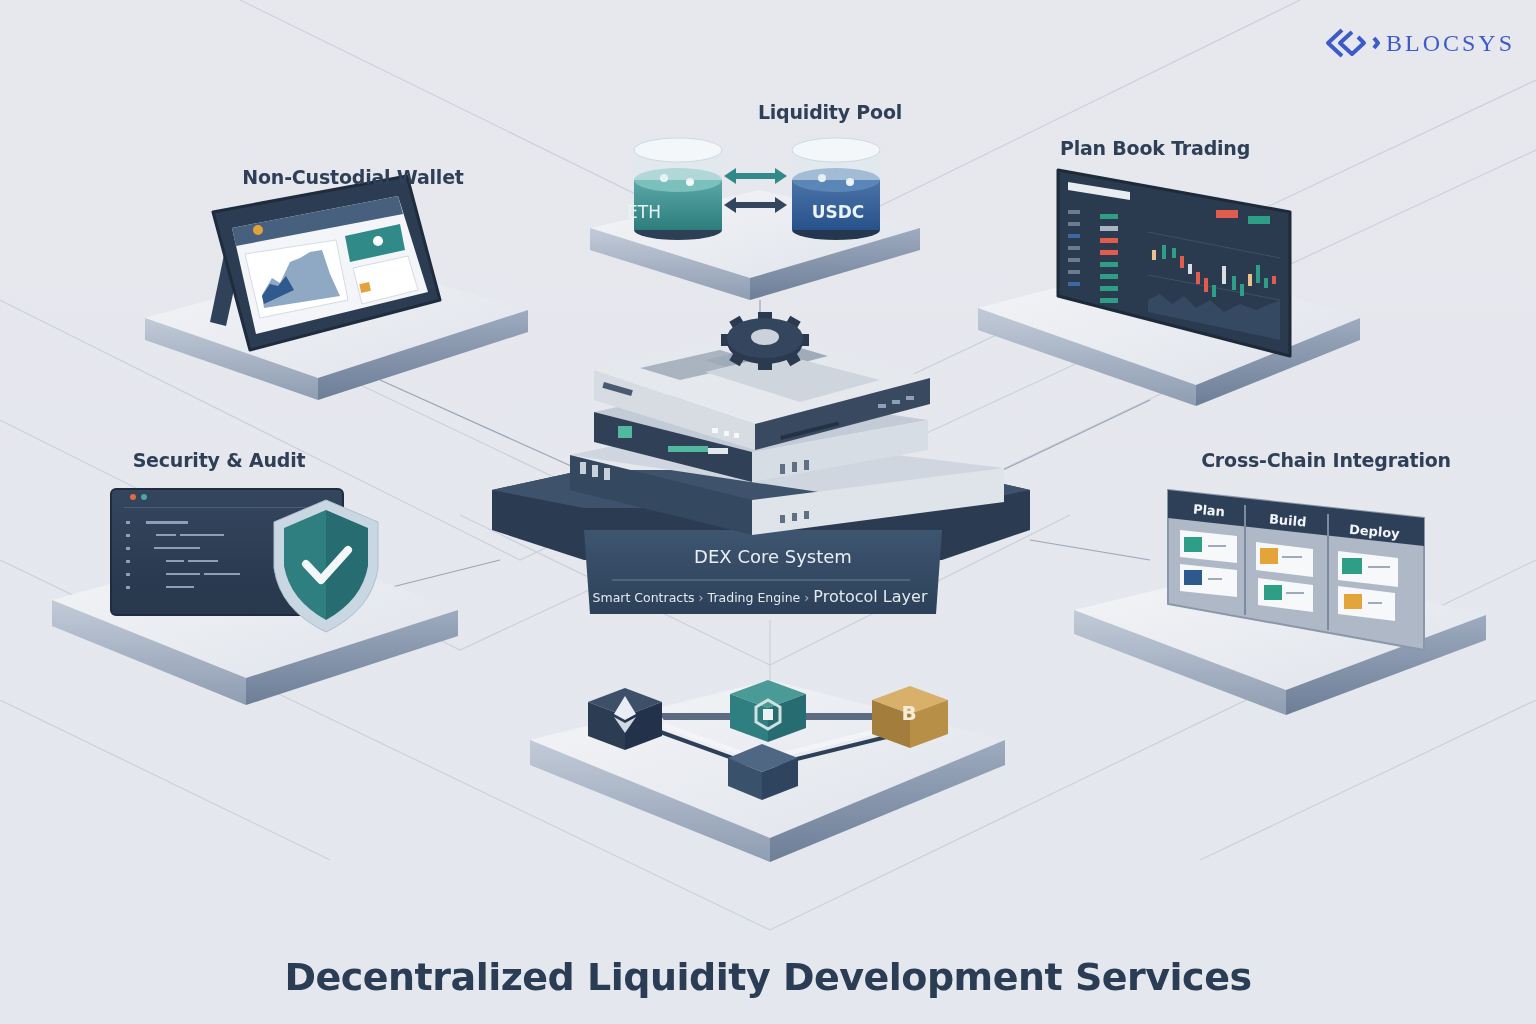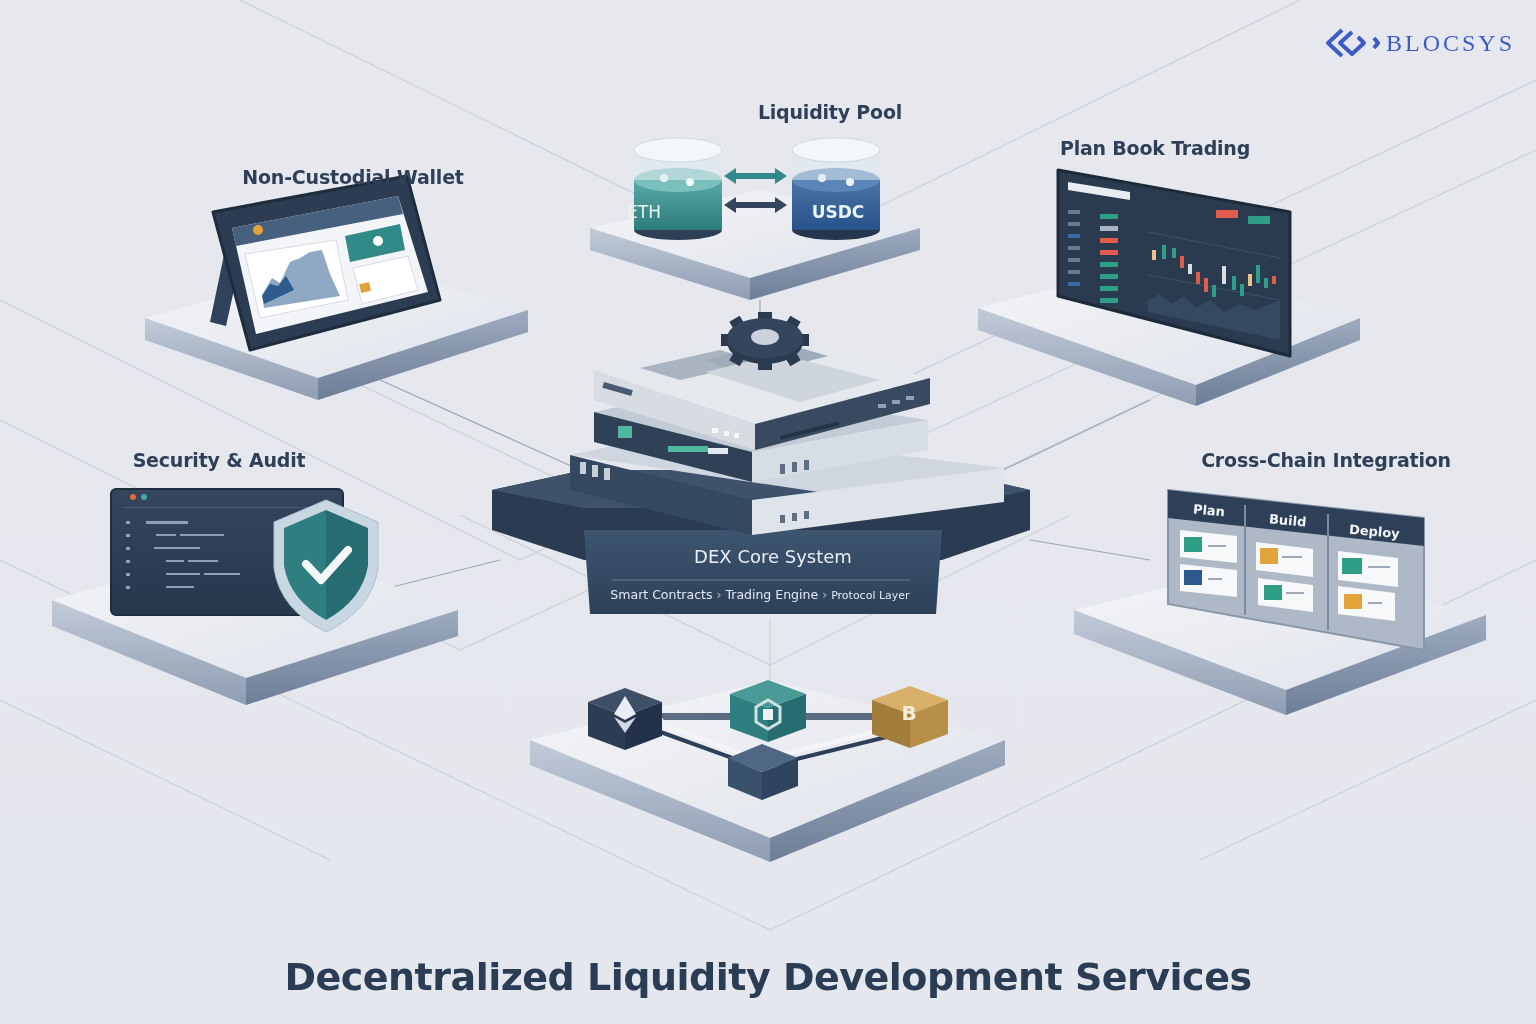--- a/index.html
+++ b/index.html
@@ -21,21 +21,21 @@
   .logo-text { font-family: Liberation Serif, serif; font-size: 24px; color: #3d5bc8; letter-spacing: 3px; }
   .core-title {
     position: absolute; left: 608px; width: 330px; top: 546px; text-align: center;
     font-family: "DejaVu Sans", sans-serif; font-size: 18px; color: #e9eef4;
   }
   .core-sub {
     position: absolute; left: 590px; width: 340px; top: 587px; text-align: center;
     font-family: "DejaVu Sans", sans-serif; font-size: 12.5px; color: #e4e9f0; white-space: nowrap;
   }
   .core-sub .sep { opacity: .7; padding: 0 4px; }
-  .core-sub .proto { font-size: 11px; }
+  .core-sub .proto { font-size: 16px; }
   .tok { position: absolute; font-family: "DejaVu Sans", sans-serif; font-size: 17px; color: #e8f3f4; transform: translateX(-50%); }
   .col-h { position: absolute; font-family: "DejaVu Sans", sans-serif; font-weight: bold; font-size: 13px; color: #f1f4f8; }
 </style>
 </head>
 <body>
 
 <div class="stage">
 
 <svg class="scene" width="1536" height="1024" viewBox="0 0 1536 1024">
   <defs>

